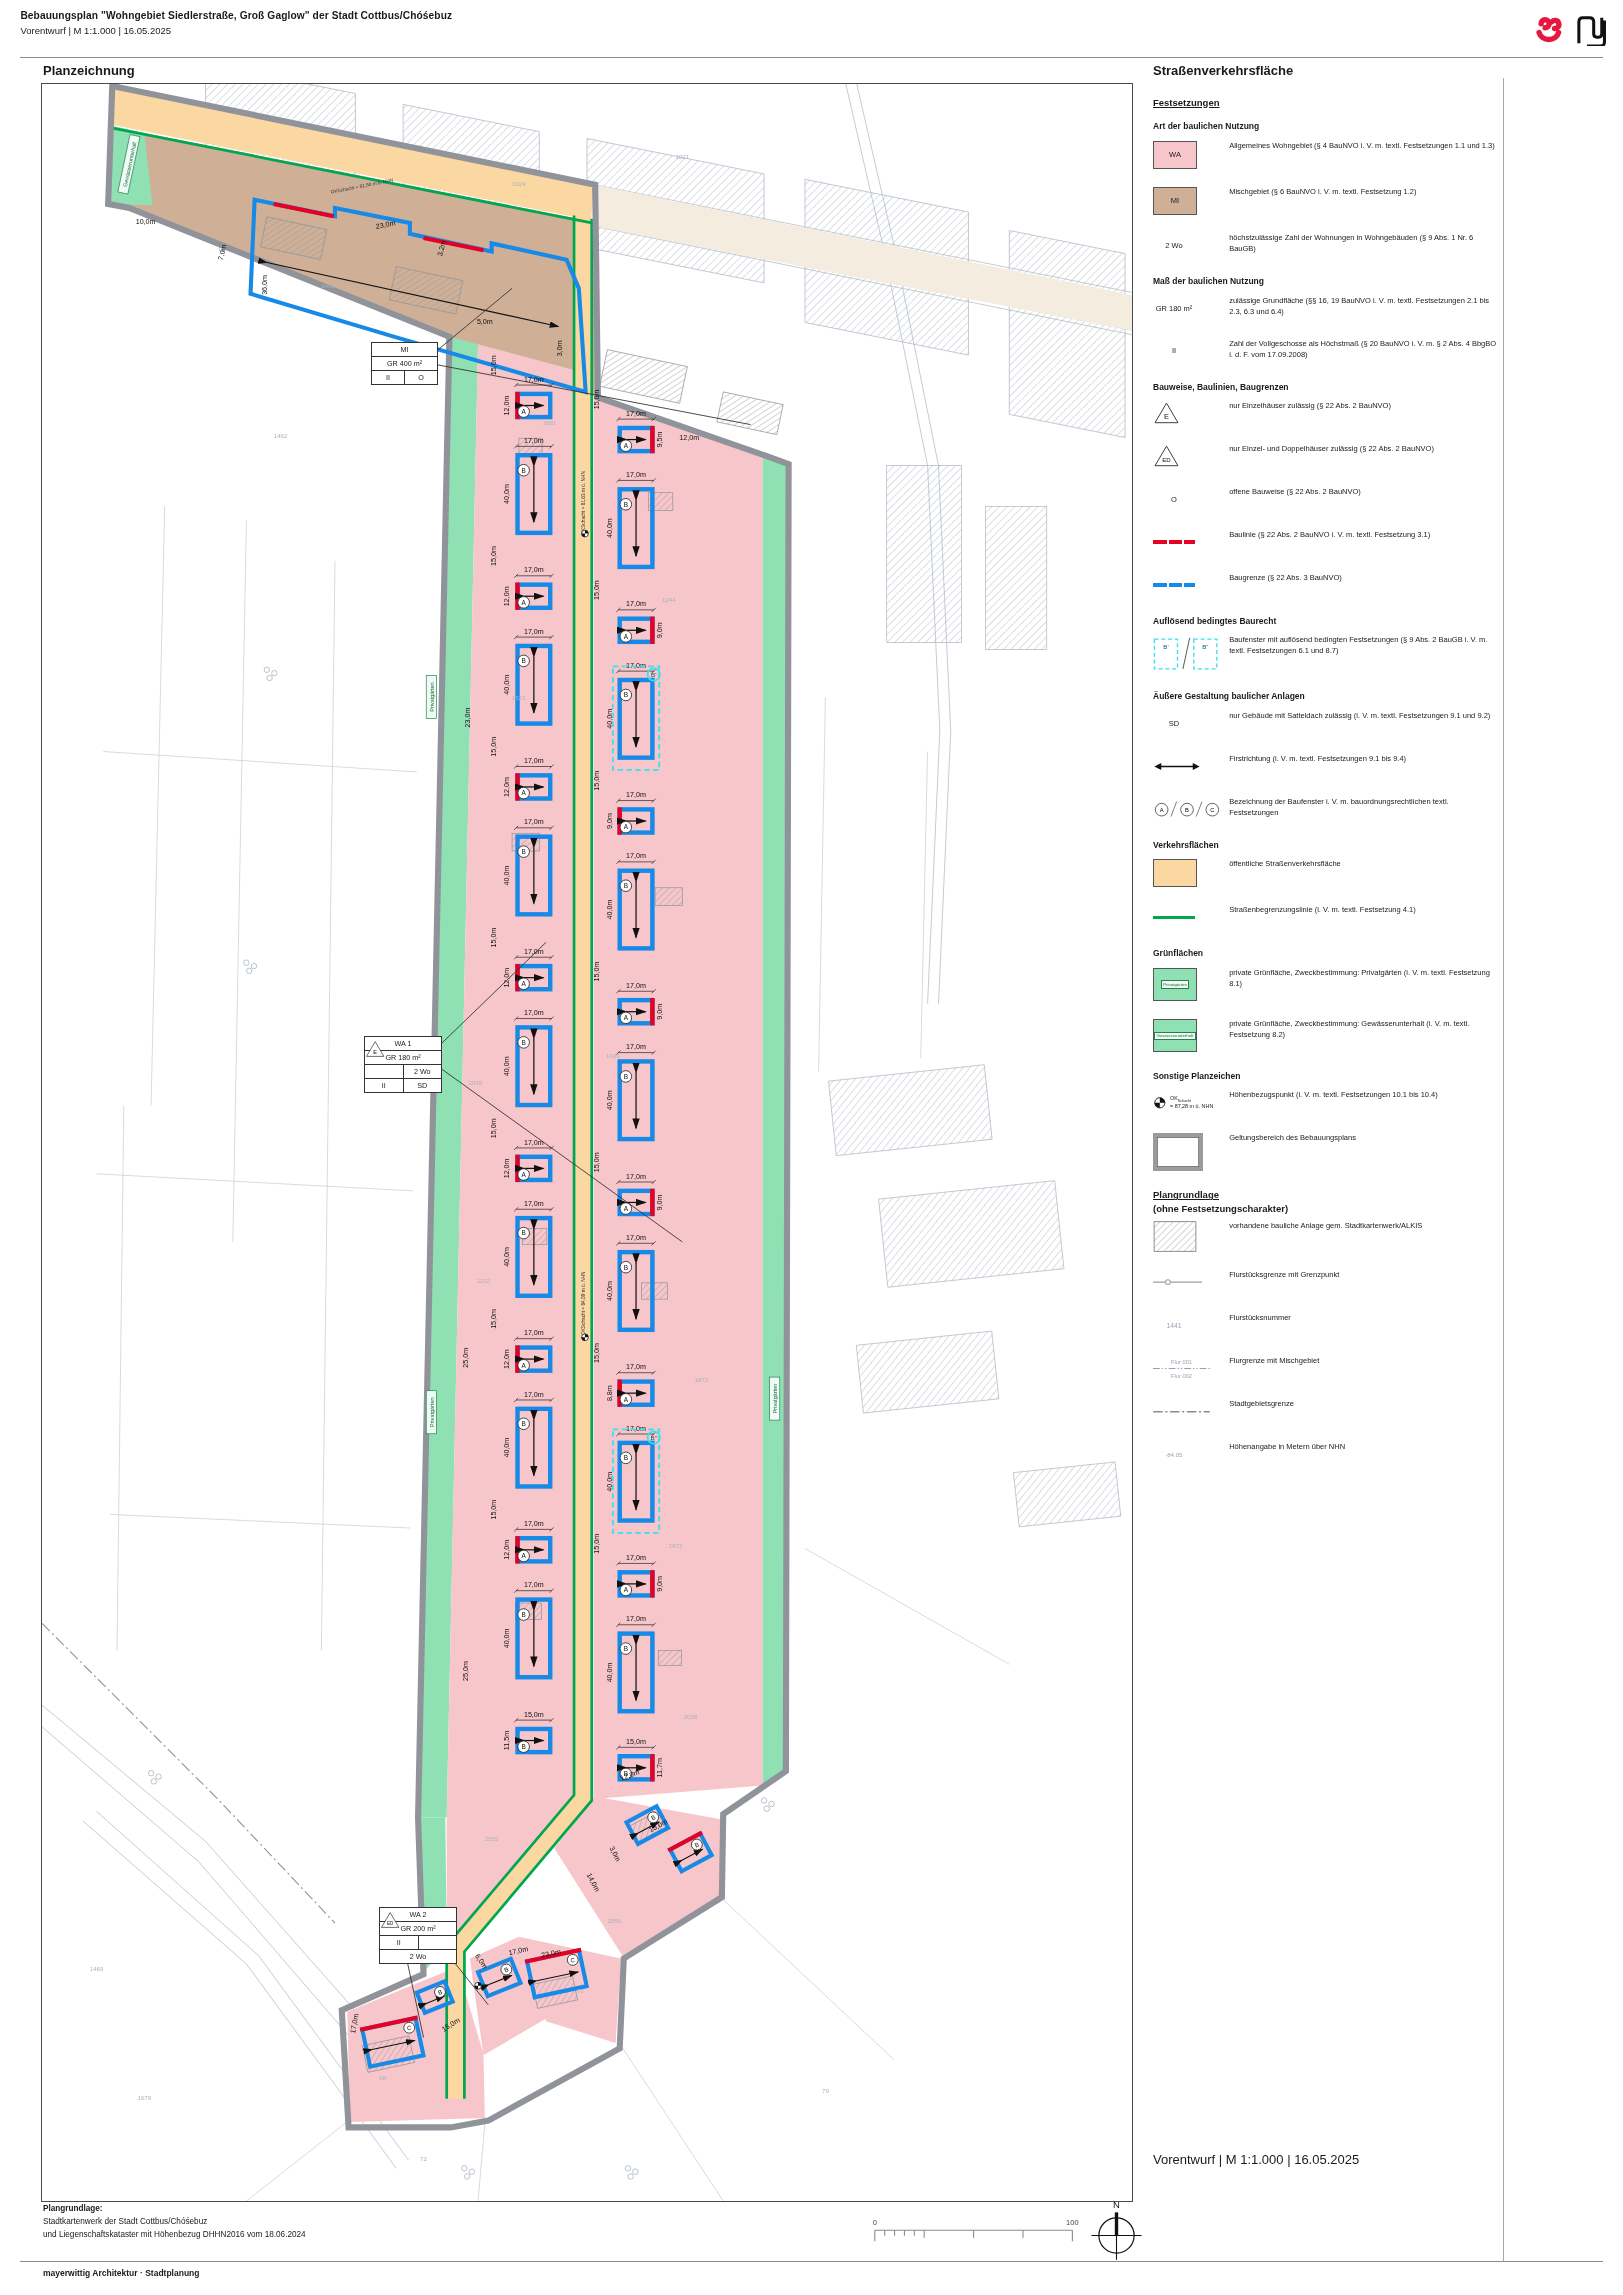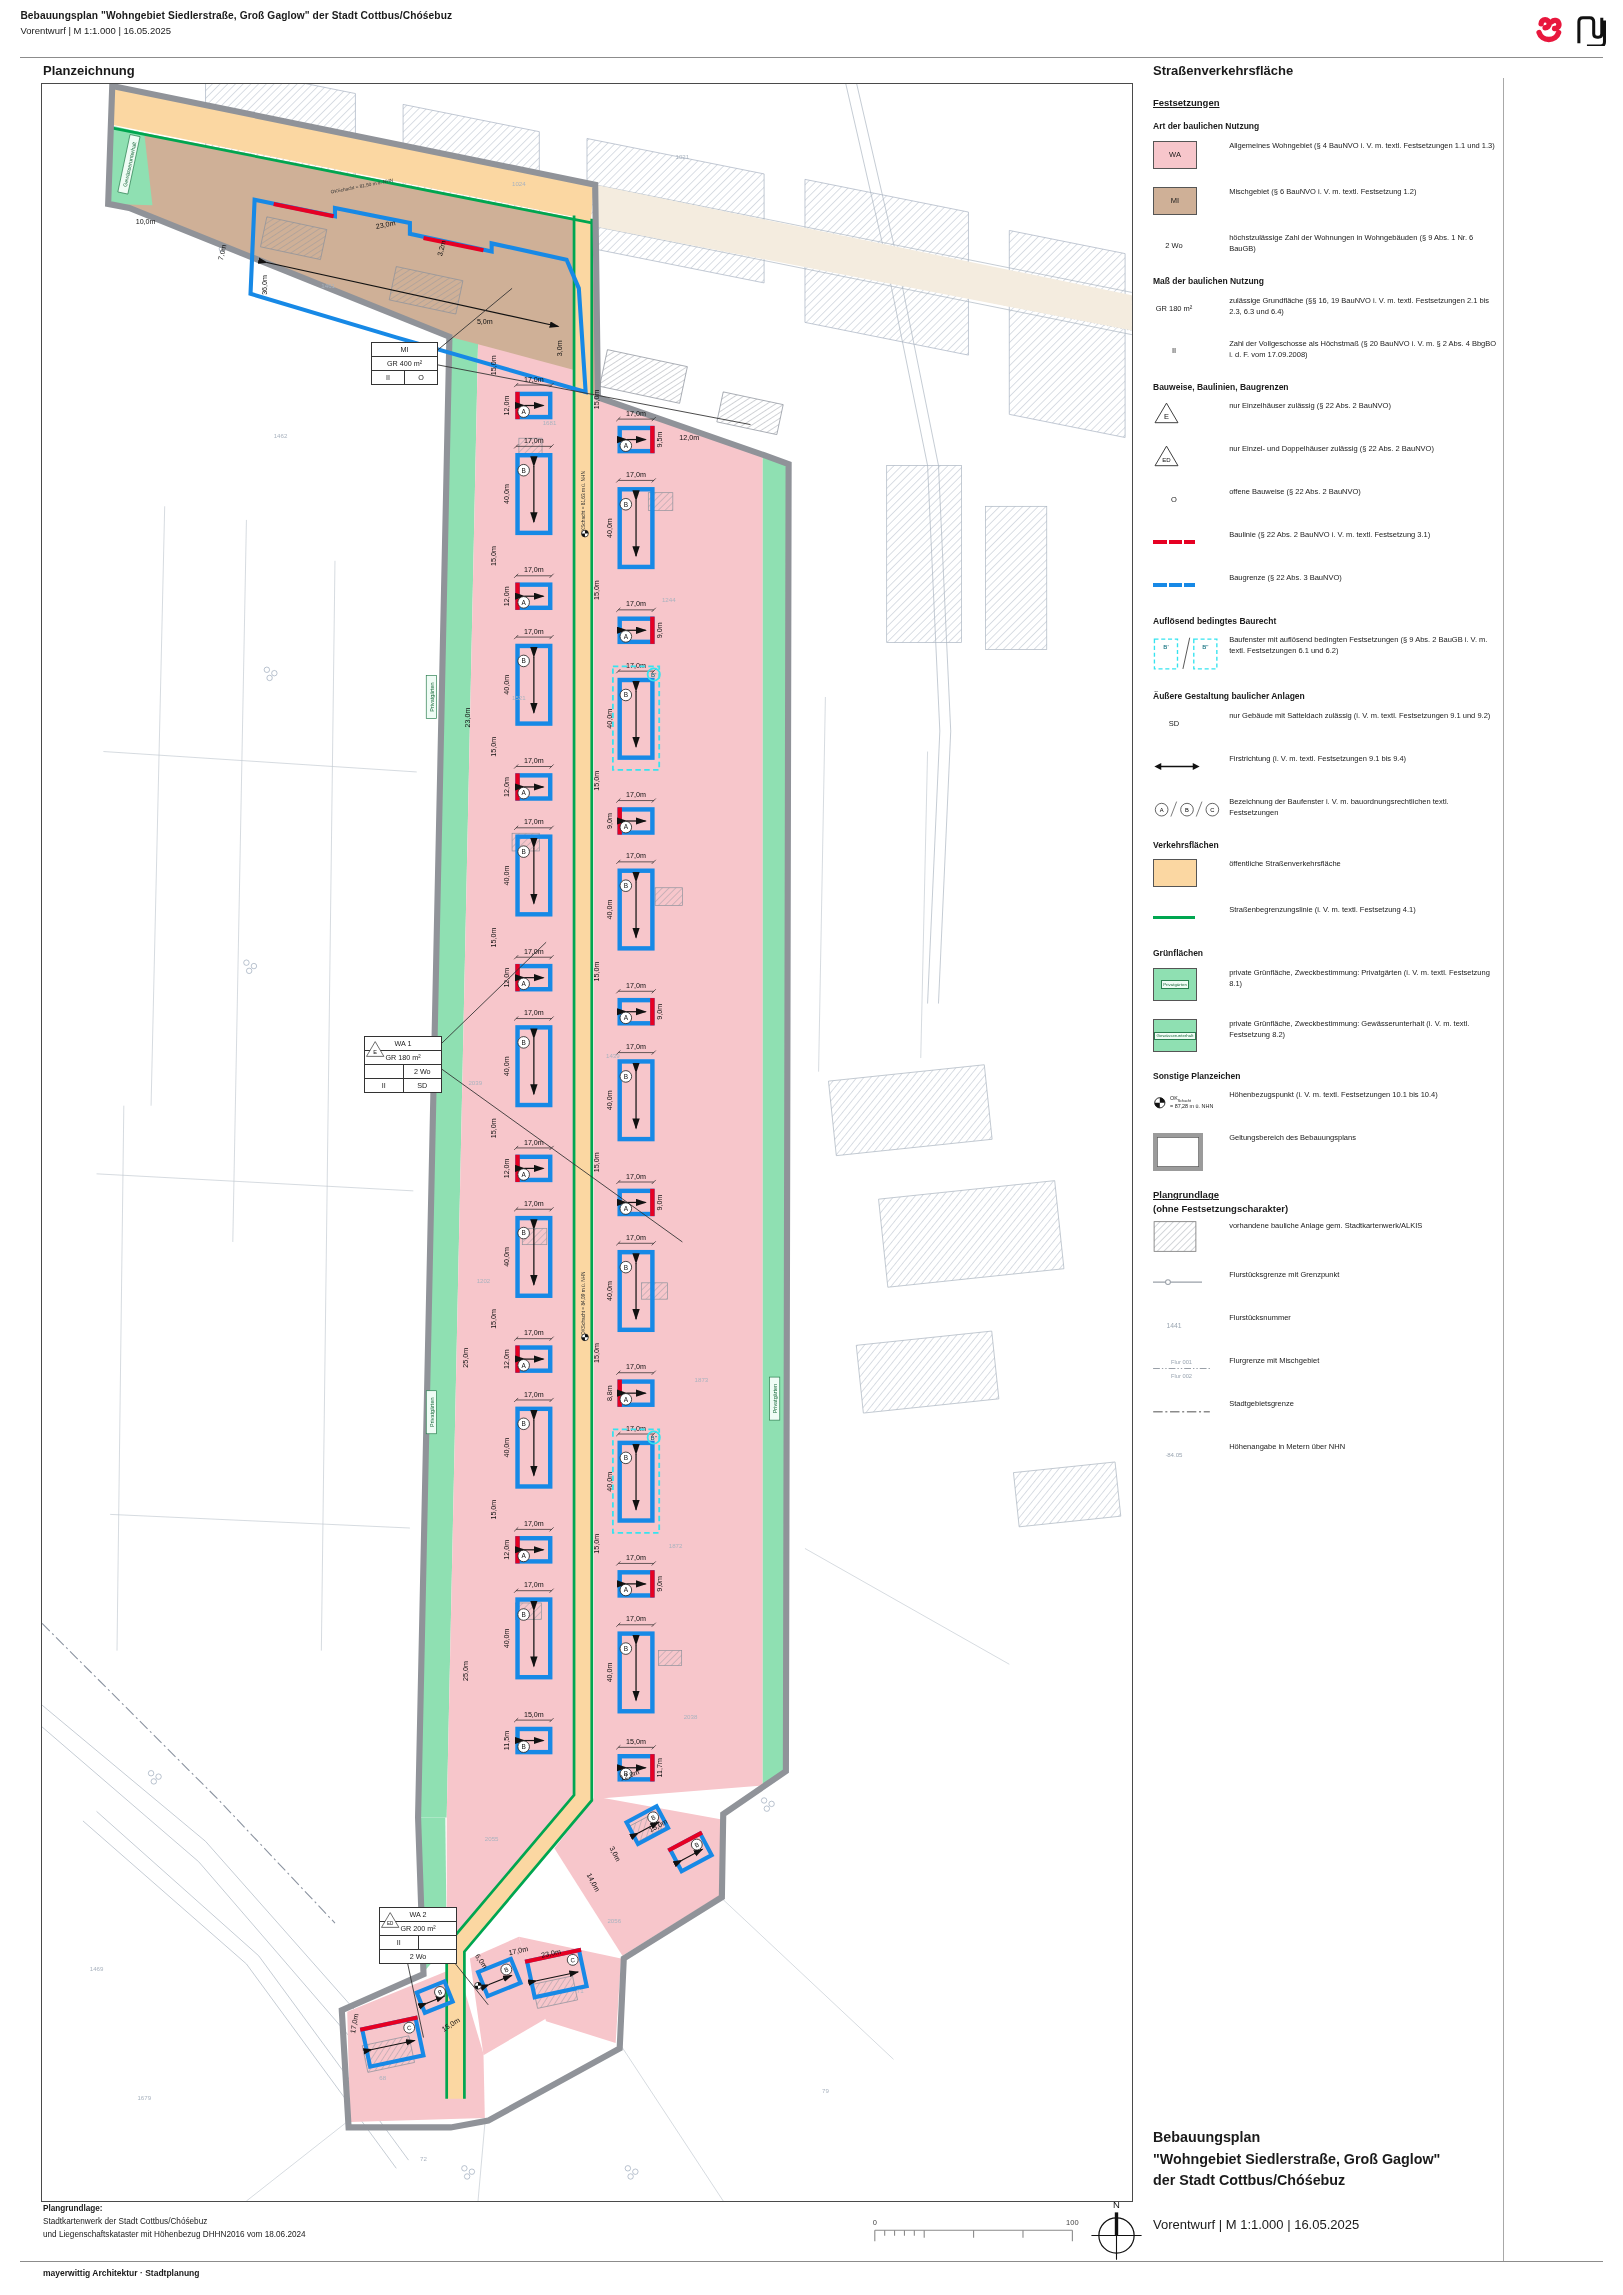--- a/index.html
+++ b/index.html
@@ -870,21 +870,21 @@
     <div class="lg-it">
       <div class="lg-sym">
         <svg width="68" height="38" viewBox="0 0 100 56">
         <rect x="2" y="6" width="34" height="44" fill="none" stroke="#35e3ef" stroke-width="2" stroke-dasharray="6 4"></rect>
         <rect x="60" y="6" width="34" height="44" fill="none" stroke="#35e3ef" stroke-width="2" stroke-dasharray="6 4"></rect>
         <line x1="44" y1="50" x2="54" y2="4" stroke="#333" stroke-width="1.2"></line>
         <text x="19" y="20" font-size="9" text-anchor="middle" fill="#067">B'</text>
         <text x="77" y="20" font-size="9" text-anchor="middle" fill="#067">B"</text>
         </svg>
       </div>
-      <div class="lg-txt">Baufenster mit auflösend bedingten Festsetzungen (§ 9 Abs. 2 BauGB i. V. m. textl. Festsetzungen 6.1 und 6.2)</div>
+      <div class="lg-txt">Baufenster mit auflösend bedingten Festsetzungen (§ 9 Abs. 2 BauGB i. V. m. textl. Festsetzungen 6.1 und 8.7)</div>
     </div>
     <div class="lg-sub">Äußere Gestaltung baulicher Anlagen</div>
     <div class="lg-it">
       <div class="lg-sym">
         <div class="symtxt">SD</div>
       </div>
       <div class="lg-txt">nur Gebäude mit Satteldach zulässig (i. V. m. textl. Festsetzungen 9.1 und 9.2)</div>
     </div>
     <div class="lg-it">
       <div class="lg-sym">
@@ -1011,25 +1011,20 @@
     </div>
     <div class="lg-it">
       <div class="lg-sym">
         <div class="symtxt" style="color:#9aa5b1;font-size:6.1px">∙84.05</div>
       </div>
       <div class="lg-txt">Höhenangabe in Metern über NHN</div>
     </div>
   </div>
 
 <div id="tblock">
-  <div class="tb1">
-    <div>Bebauungsplan</div>
-    <div>"Wohngebiet Siedlerstraße, Groß Gaglow"</div>
-    <div>der Stadt Cottbus/Chóśebuz</div>
-  </div>
   <div class="tb2">Vorentwurf | M 1:1.000 | 16.05.2025</div>
 </div>
 
 <div id="fnotes">
   <div class="b">Plangrundlage:</div>
   <div>Stadtkartenwerk der Stadt Cottbus/Chóśebuz</div>
   <div>und Liegenschaftskataster mit Höhenbezug DHHN2016 vom 18.06.2024</div>
 </div>
 <div id="rule-bottom" class="rule"></div>
 <div id="studio">mayerwittig Architektur · Stadtplanung</div>

